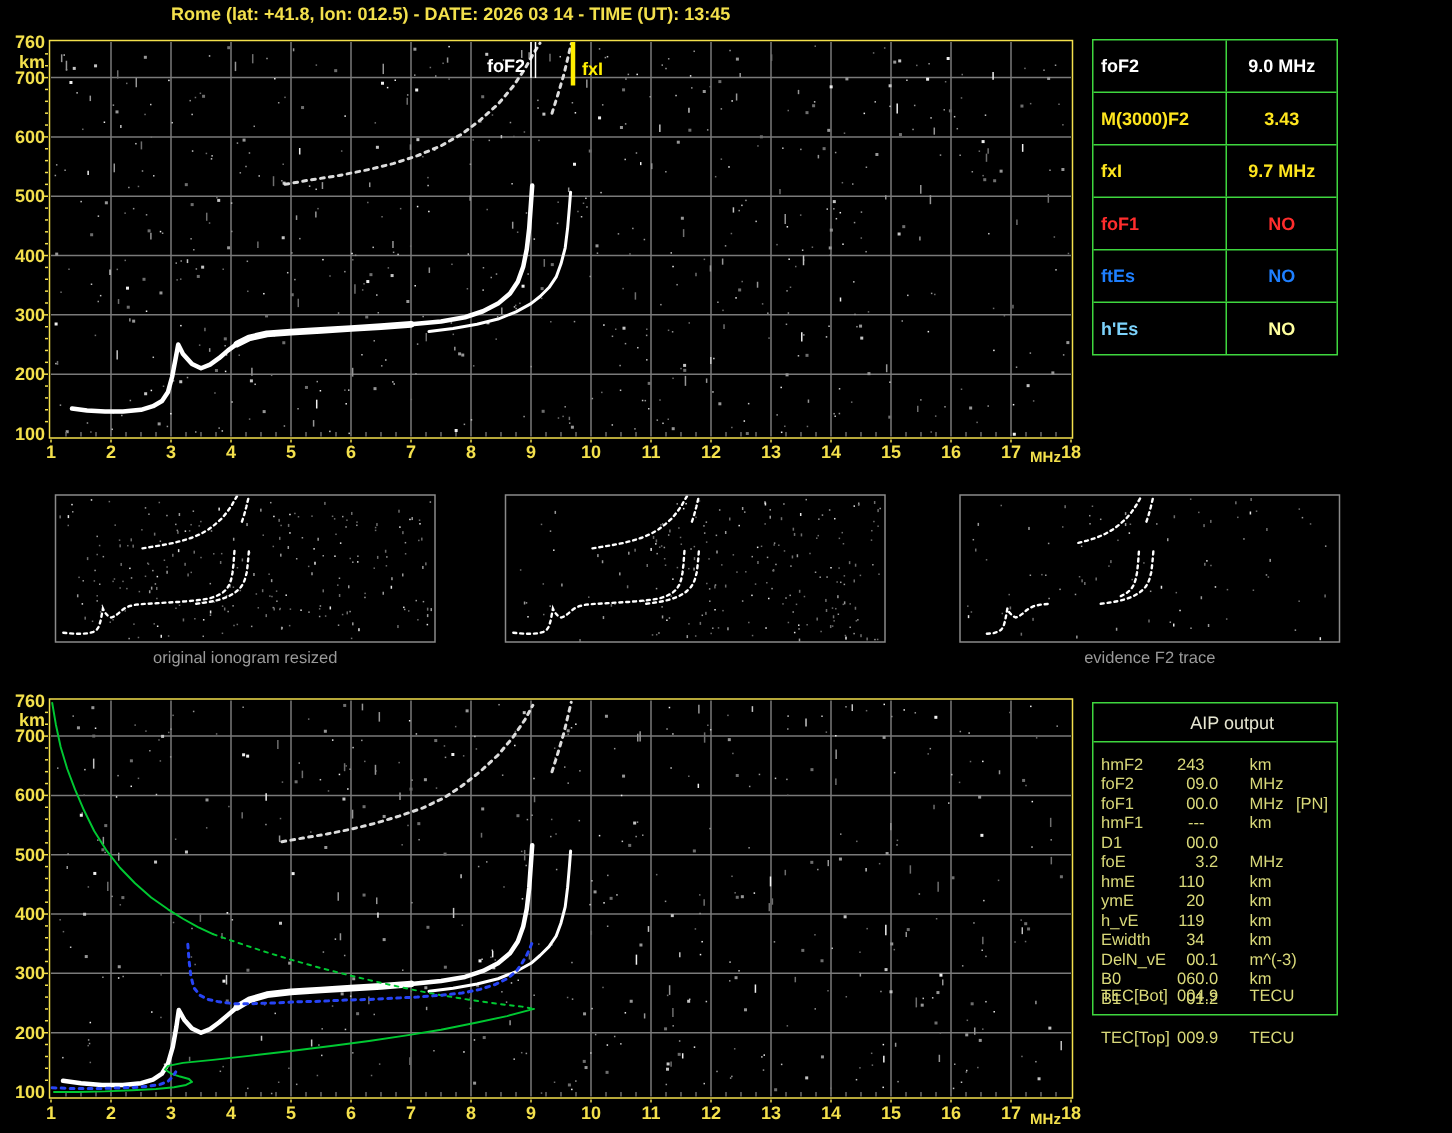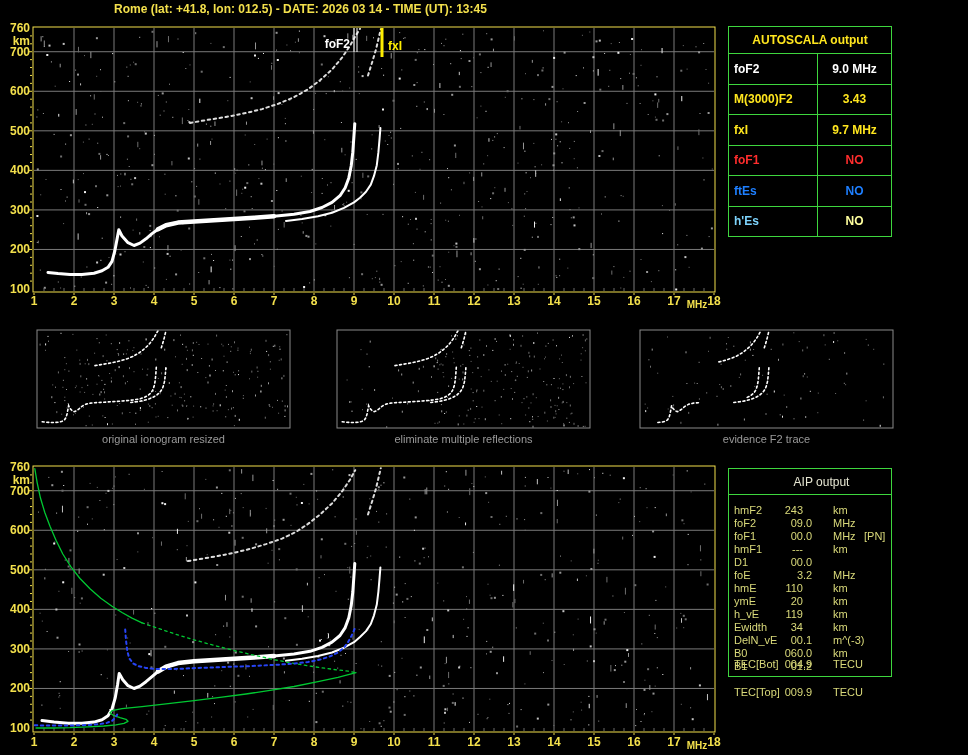--- a/index.html
+++ b/index.html
@@ -2093,21 +2093,20 @@
         <path d="M747.2 397.4L750.9 395.5L753.9 393.0L755.8 390.0L757.1 386.3L758.0 381.8L758.6 376.6L759.1 370.2L759.4 365.9" fill="none" stroke="#ffffff" stroke-width="1.6" stroke-dasharray="2 2.6" stroke-linecap="round"></path>
         <path d="M733.8 402.5L739.7 401.7L745.7 400.7L750.9 399.3L755.3 397.6L759.1 395.5L761.3 393.7L763.5 391.5L765.3 388.8L766.5 385.5L767.5 381.5L768.1 376.6L768.6 371.4L768.9 367.6" fill="none" stroke="#ffffff" stroke-width="1.6" stroke-dasharray="2 2.6" stroke-linecap="round"></path>
         <path d="M718.9 361.9L724.8 360.4L730.8 358.5L736.7 356.0L741.9 353.0L746.4 349.6L750.9 345.6L754.6 341.1L757.6 336.7L759.8 332.7L761.3 330.3" fill="none" stroke="#ffffff" stroke-width="1.6" stroke-dasharray="2 2.6" stroke-linecap="round"></path>
         <path d="M764.3 347.8L765.8 343.1L767.2 338.0L768.4 333.0L769.0 330.4" fill="none" stroke="#ffffff" stroke-width="1.6" stroke-dasharray="2 2.6" stroke-linecap="round"></path>
         <rect x="640" y="330" width="253" height="98" fill="none" stroke="#8a8a8a" stroke-width="1"></rect>
       </g>
     </svg>
   <div class="title">Rome (lat: +41.8, lon: 012.5) - DATE: 2026 03 14 - TIME (UT): 13:45</div>
 
   <div id="autoscala">
-    <div class="hdr">AUTOSCALA output</div>
     <div class="rows" id="autoscala-rows">
         <div class="trow">
           <div class="c1" style="color: rgb(255, 255, 255);">foF2</div>
           <div class="c2" style="color: rgb(255, 255, 255);">9.0 MHz</div>
         </div>
         <div class="trow">
           <div class="c1" style="color: rgb(255, 230, 30);">M(3000)F2</div>
           <div class="c2" style="color: rgb(255, 230, 30);">3.43</div>
         </div>
         <div class="trow">
@@ -2236,15 +2235,14 @@
           <span class="lab">TEC[Top]</span>
           <span class="vint">009</span>
           <span class="vfrac">.9</span>
           <span class="unit">TECU</span>
           <span class="note"></span>
         </div>
       </div>
   </div>
 
   <div class="thumb-label" style="left:37px">original ionogram resized</div>
-  <div class="thumb-label" style="left:337px">eliminate multiple reflections</div>
   <div class="thumb-label" style="left:640px">evidence F2 trace</div>
 </div>
 
 </body></html>

